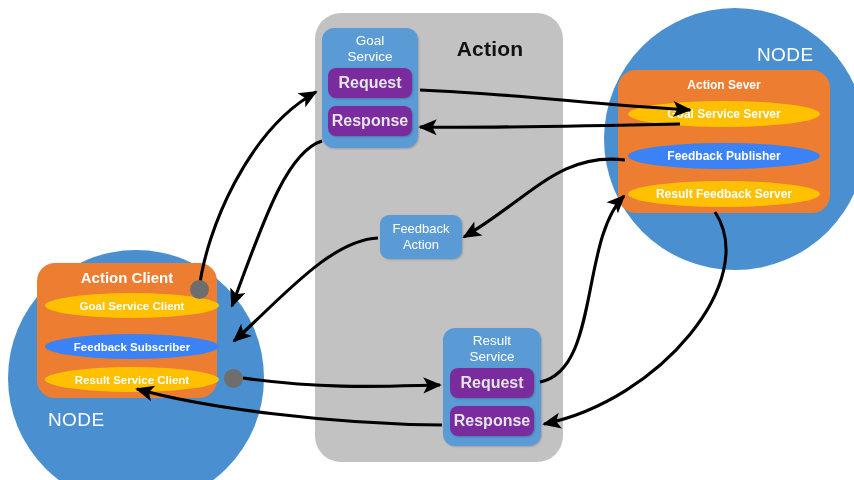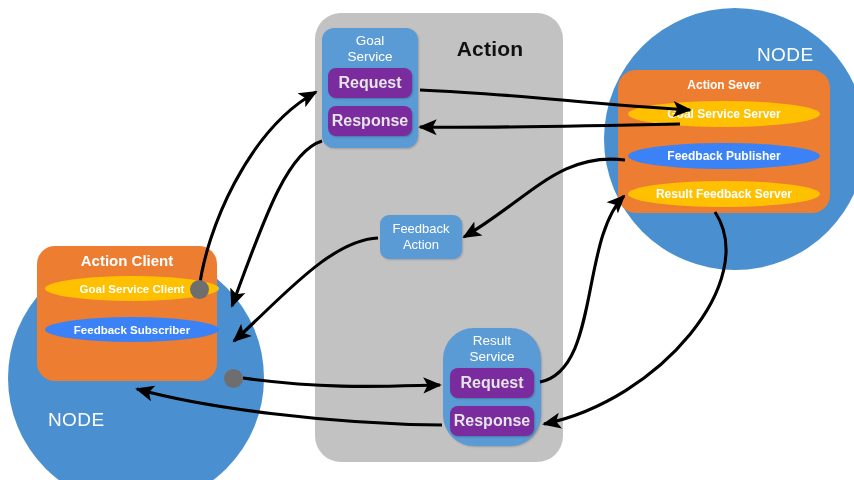--- a/index.html
+++ b/index.html
@@ -54,21 +54,21 @@
     color:#e5e5e5;
     font-size:16px;font-weight:bold;
     display:flex;align-items:center;justify-content:center;
     box-shadow:1px 1px 2px rgba(0,0,0,0.22);
   }
 
   #goal-service{left:322px;top:28px;width:96px;height:120px;}
   #goal-service .rr-pill.req{left:6px;top:40px;width:84px;height:30px;}
   #goal-service .rr-pill.res{left:6px;top:78px;width:84px;height:30px;}
 
-  #result-service{left:443px;top:328px;width:98px;height:118px;border-radius:31px;}
+  #result-service{left:443px;top:328px;width:98px;height:118px;}
   #result-service .rr-pill.req{left:7px;top:40px;width:84px;height:30px;}
   #result-service .rr-pill.res{left:7px;top:78px;width:84px;height:30px;}
 
   #feedback-topic{left:380px;top:215px;width:82px;height:44px;border-radius:9px;}
   #feedback-topic .svc-title{top:6px;font-size:13px;line-height:16px;}
 
   
   .node-circle{
     position:absolute;
     background:#4a90d0;
@@ -87,21 +87,21 @@
   #node-client-label{left:48px;top:409px;}
   #node-server-label{left:757px;top:44px;}
 
   
   .action-box{
     position:absolute;
     background:#ed7d31;
     border-radius:18px;
     z-index:28;
   }
-  #action-client-box{left:37px;top:246px;width:180px;height:135px;}
+  #action-client-box{left:37px;top:263px;width:180px;height:135px;}
   #action-server-box{left:618px;top:70px;width:212px;height:143px;}
   .action-box-title{
     position:absolute;left:0;right:0;top:6px;
     text-align:center;color:#ffffff;font-weight:bold;font-size:15px;
   }
   #action-server-box .action-box-title{font-size:12px;top:8px;}
 
   .ellipse{
     position:absolute;
     border-radius:50%;
@@ -142,20 +142,21 @@
 
   <div class="action-container"></div>
 
   <div class="node-circle" id="node-client"></div>
   <div class="node-circle" id="node-server"></div>
 
   <div class="action-box" id="action-client-box">
     <div class="action-box-title">Action Client</div>
     <div class="ellipse green" id="e-feedback-sub">Feedback Subscriber</div>
     <div class="ellipse yellow" id="e-goal-client">Goal Service Client</div>
+    <div class="ellipse yellow" id="e-result-client">Result Service Client</div>
   </div>
   <div class="node-label" id="node-client-label">NODE</div>
 
   <div class="action-box" id="action-server-box">
     <div class="action-box-title">Action Sever</div>
     <div class="ellipse yellow" id="e-goal-server">Goal Service Server</div>
     <div class="ellipse green" id="e-feedback-pub">Feedback Publisher</div>
     <div class="ellipse yellow" id="e-result-server">Result Feedback Server</div>
   </div>
   <div class="node-label" id="node-server-label">NODE</div>

